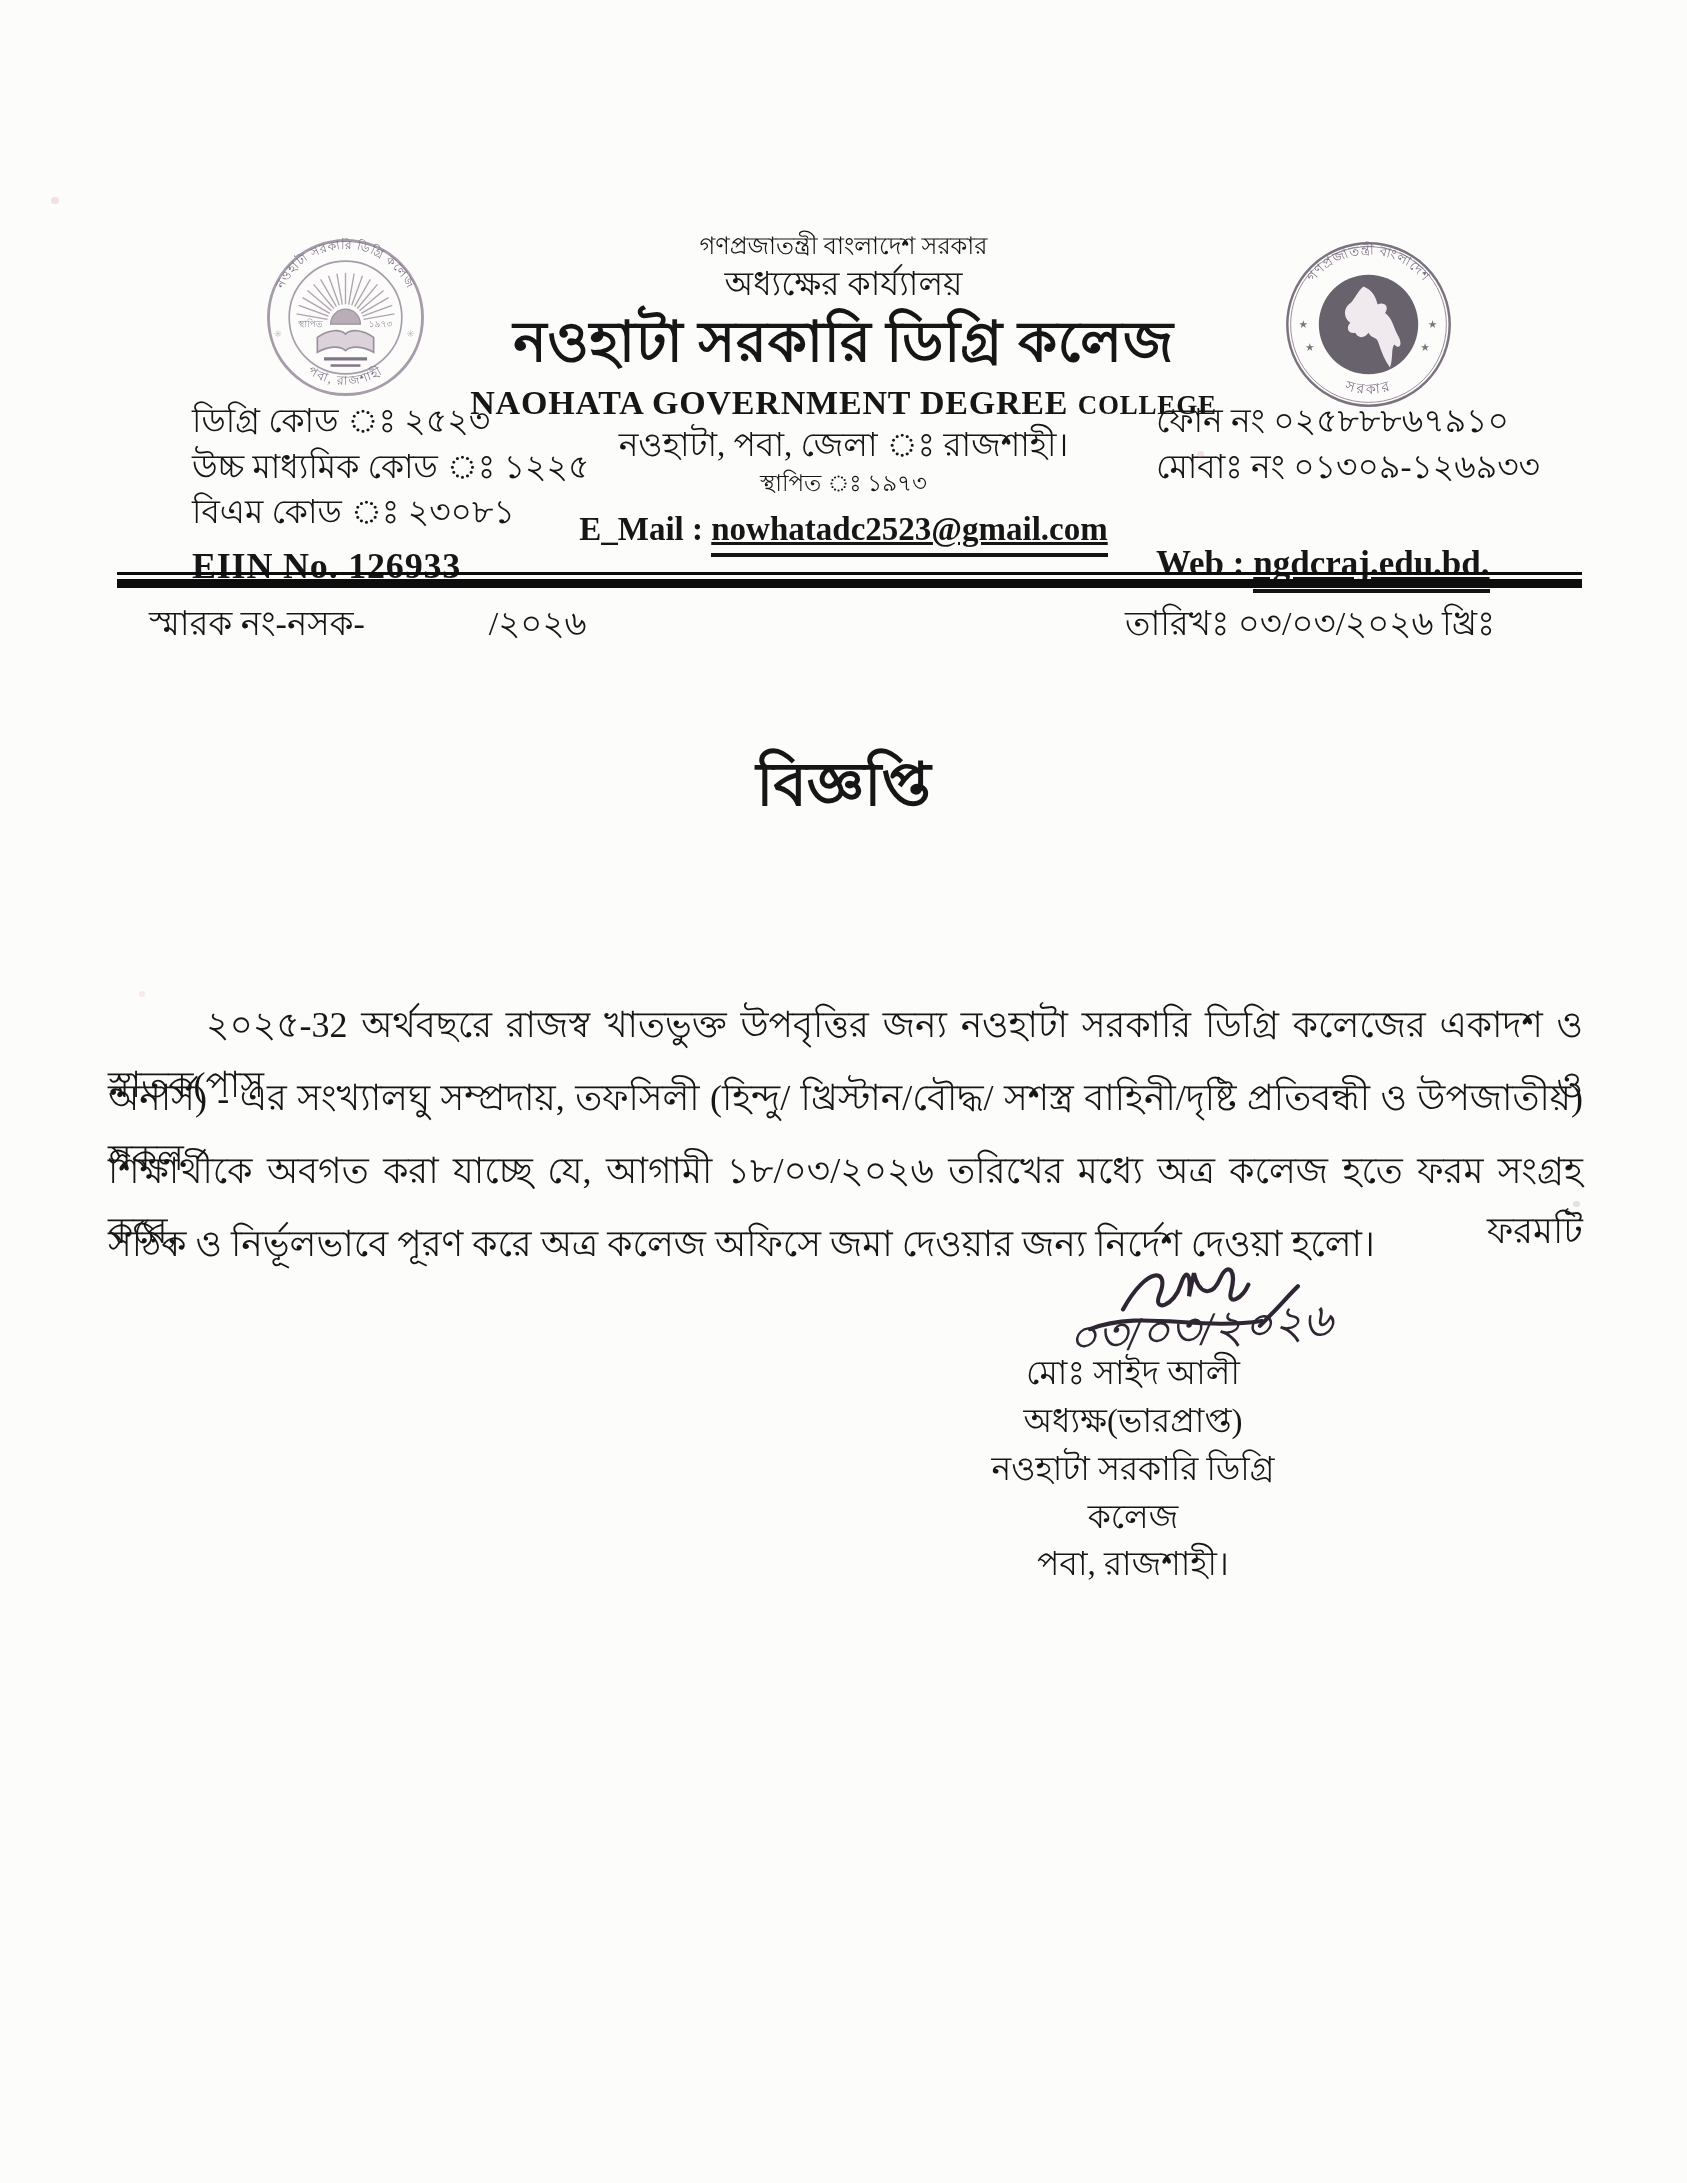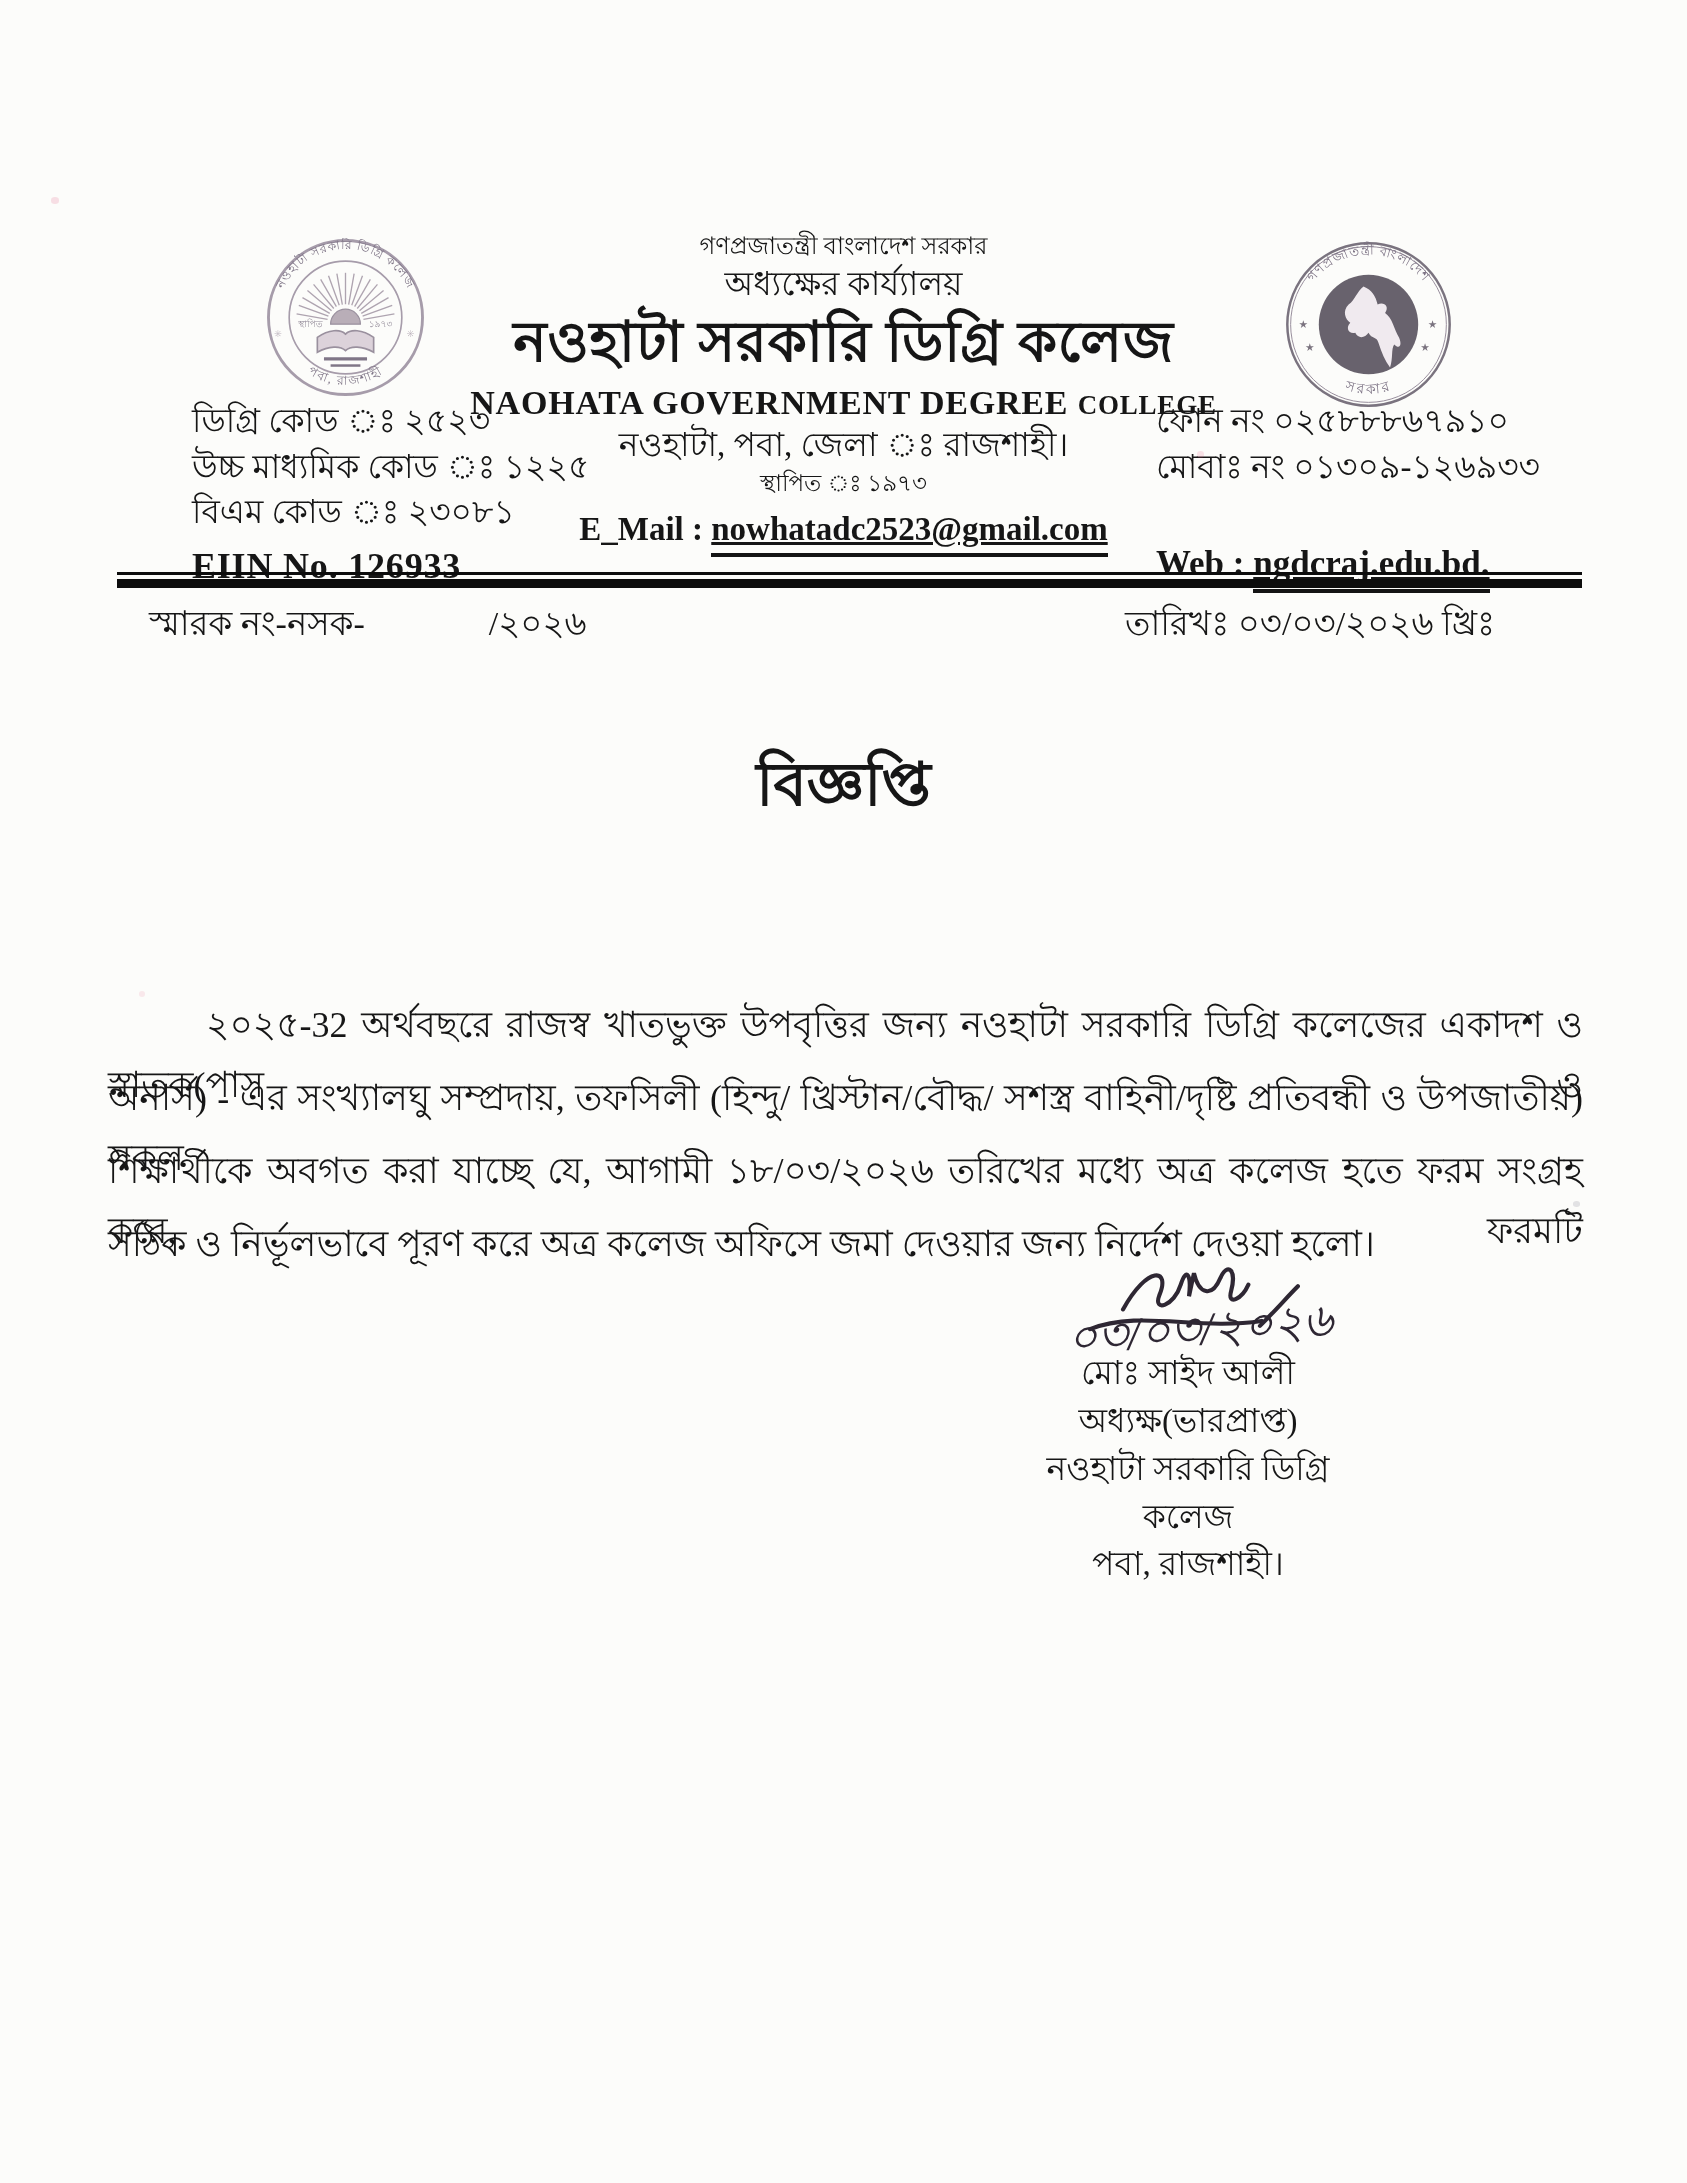--- a/index.html
+++ b/index.html
@@ -35,21 +35,21 @@
   .memo-date{left:1125px;top:597px;width:463px;font-size:34px;white-space:nowrap;}
   
   .notice-title{left:0;top:738px;width:1687px;text-align:center;font-size:60px;font-weight:bold;}
   
   .body-block{left:108px;top:997px;width:1475px;font-size:36px;}
   .bline{height:73px;text-align:justify;text-align-last:justify;white-space:normal;}
   .bline.first{text-indent:98px;}
   .bline.last{text-align:left;text-align-last:left;height:auto;}
   
   .sig-scribble{left:1065px;top:1250px;}
-  .sig-block{left:1006px;top:1350px;width:364px;text-align:center;font-size:33px;line-height:1.45;}
+  .sig-block{left:951px;top:1350px;width:364px;text-align:center;font-size:33px;line-height:1.45;}
   
   .speck{position:absolute;border-radius:50%;}
 </style>
 </head>
 <body>
 
 <div class="page">
 
   <svg class="abs" style="left:266px;top:238px;" width="159" height="159" viewBox="-96 -96 192 192" xmlns="http://www.w3.org/2000/svg" xmlns:xlink="http://www.w3.org/1999/xlink" opacity="0.88">
     <defs>

